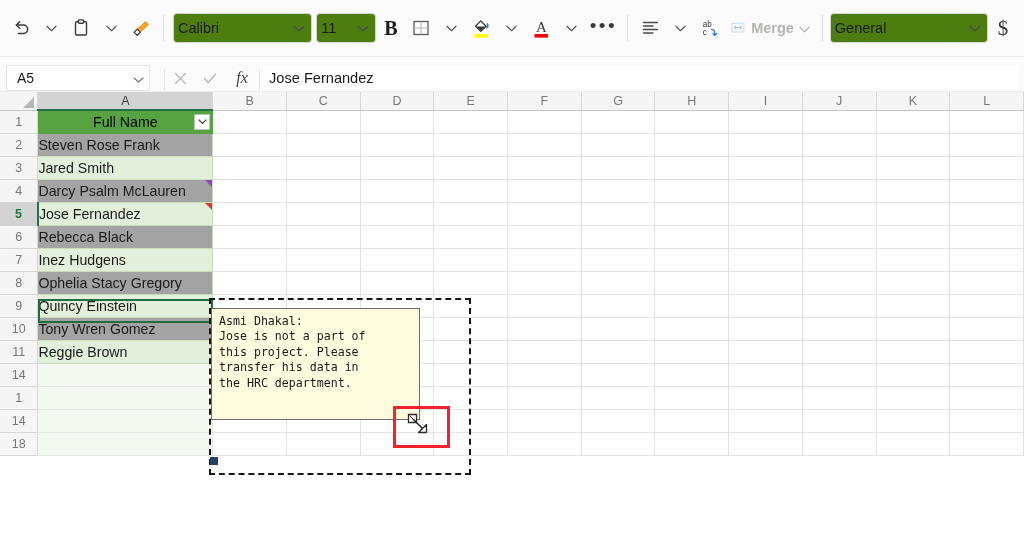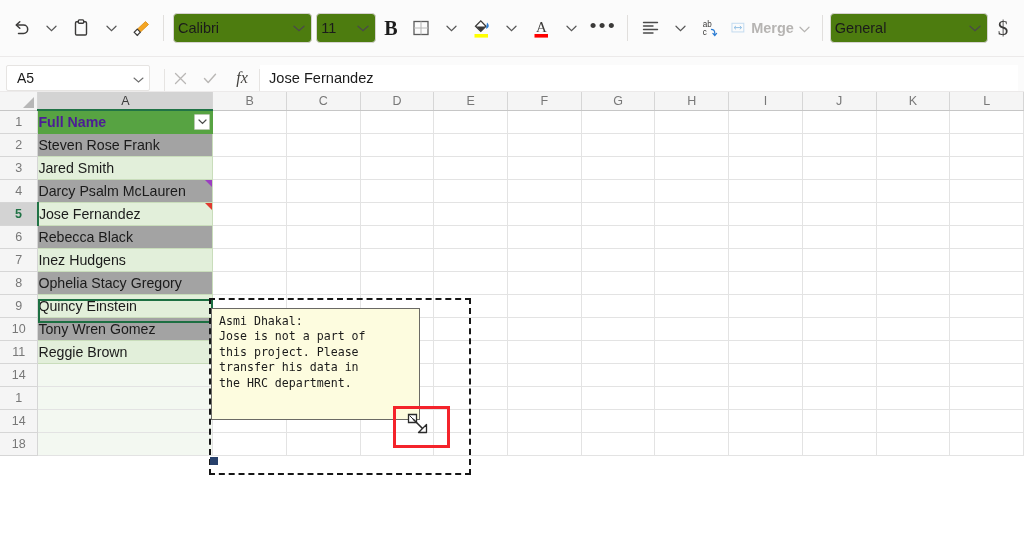--- a/index.html
+++ b/index.html
@@ -119,23 +119,24 @@
     border-bottom:1px solid #e3e3e3;
     font-size:14.2px; color:#1b1b1b;
     padding:0 3px 0 5px;
     vertical-align:middle;
     white-space:nowrap;
     overflow:visible;
     position:relative;
   }
   td.cell.tbl-head {
     background:#57a342;
-    color:#4c1d95; font-weight:bold;
+    color:#000000; font-weight:normal;
     border-right:1px solid #57a342;
     border-bottom:1px solid #57a342;
+    text-align:center;
   }
   td.cell.band { background:#e2efda; }
   td.cell.plain-tbl { background:#a3a3a3; }
   td.cell.tbl { border-right:1px solid #c9ddbb; border-bottom:1px solid #c9ddbb; }
 
   
   #filter-dropdown {
     position:absolute; right:2px; top:2.5px;
     width:16px; height:16px;
     background:#ffffff; border:1px solid #b9c9b0; border-radius:1px;

